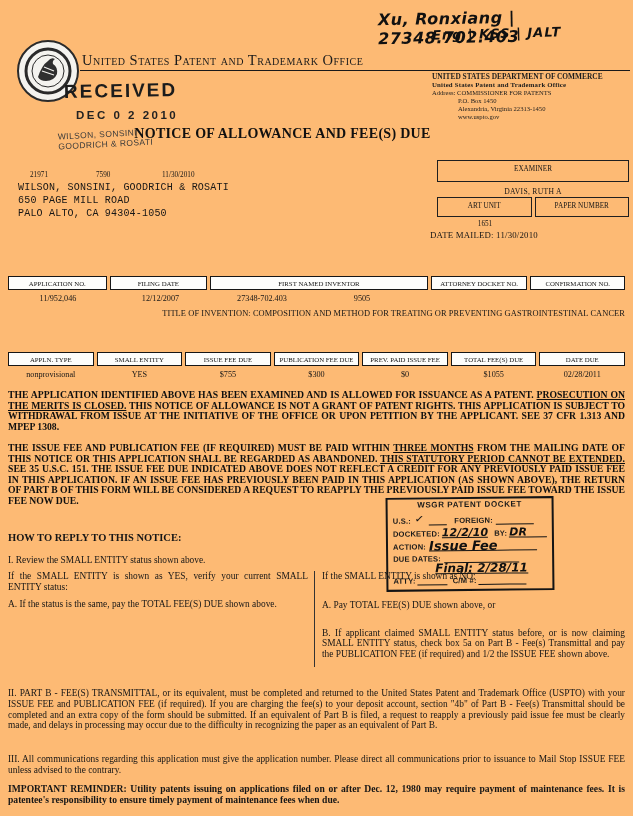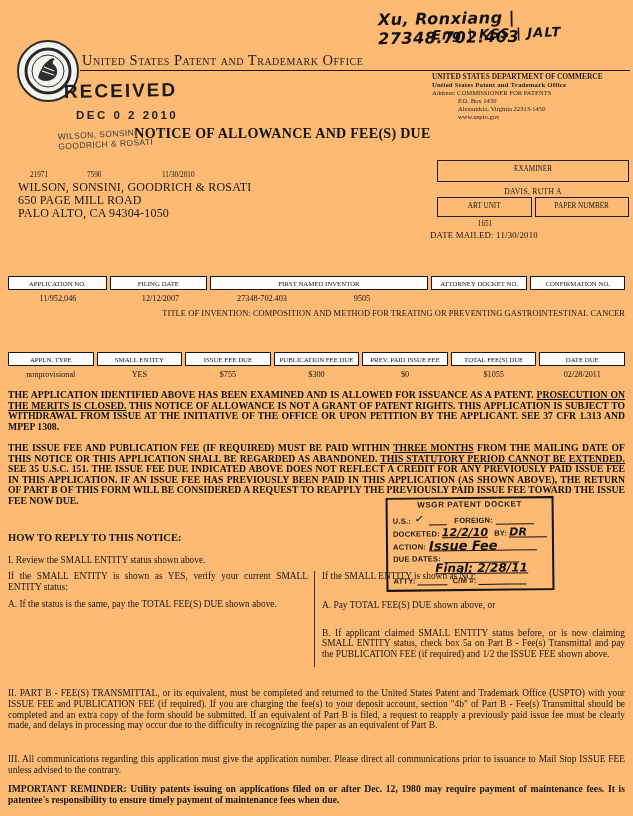--- a/index.html
+++ b/index.html
@@ -31,21 +31,21 @@
   .stamp-received { font-family:"Liberation Sans", sans-serif; font-weight:bold;
     font-size:19px; letter-spacing:2px; color:#1c1c1c; transform:rotate(-1deg); }
   .stamp-date { font-family:"Liberation Sans", sans-serif; font-weight:bold;
     font-size:11.5px; letter-spacing:2.5px; color:#222; }
   .stamp-firm { font-family:"Liberation Sans", sans-serif; font-size:8.5px;
     color:#3a3a3a; transform:rotate(-3deg); line-height:10px; letter-spacing:.4px; }
 
   .notice-title { font-size:14px; font-weight:bold; letter-spacing:.3px; color:#101010; }
 
   .tiny { font-size:7.2px; }
-  .addr { font-size:12px; line-height:13px; letter-spacing:.2px; }
+  .addr { font-size:10px; line-height:13px; letter-spacing:.2px;font-family:Liberation Mono, monospace; }
 
   .exbox { border:1.8px solid #1f1f1f; text-align:center; font-size:7.2px; }
   .exbox-inner { padding-top:4px; }
   .exrow { display:flex; }
   .excell { border:1.8px solid #1f1f1f; flex:1; text-align:center; padding-top:4px; font-size:7.2px; }
   .excell + .excell { margin-left:3px; }
   .exname { font-size:7.6px; text-align:center; letter-spacing:.3px; }
   .datemailed { font-size:8.8px; letter-spacing:.2px; }
 
   
@@ -115,21 +115,21 @@
   <div class="abs stamp-received" style="top:80px; left:64px;">RECEIVED</div>
   <div class="abs stamp-date" style="top:109px; left:76px;text-align:center;">DEC 0 2 2010</div>
   <div class="abs stamp-firm" style="top:129px; left:58px;">
     <div>WILSON, SONSINI</div>
     <div>GOODRICH &amp; ROSATI</div>
   </div>
 
   <div class="abs notice-title" style="top:126px; left:110px; width:345px; text-align:center;">NOTICE OF ALLOWANCE AND FEE(S) DUE</div>
 
   <div class="abs tiny" style="top:171px; left:30px;">21971</div>
-  <div class="abs tiny" style="top:171px; left:87px;">7590</div>
+  <div class="abs tiny" style="top:171px; left:96px;">7590</div>
   <div class="abs tiny" style="top:171px; left:162px;">11/30/2010</div>
   <div class="abs addr" style="top:181px; left:18px;">
     <div>WILSON, SONSINI, GOODRICH &amp; ROSATI</div>
     <div>650 PAGE MILL ROAD</div>
     <div>PALO ALTO, CA 94304-1050</div>
   </div>
 
   <div class="abs exbox" style="top:160px; left:437px; width:192px; height:22px;">
     <div class="exbox-inner">EXAMINER</div>
   </div>

